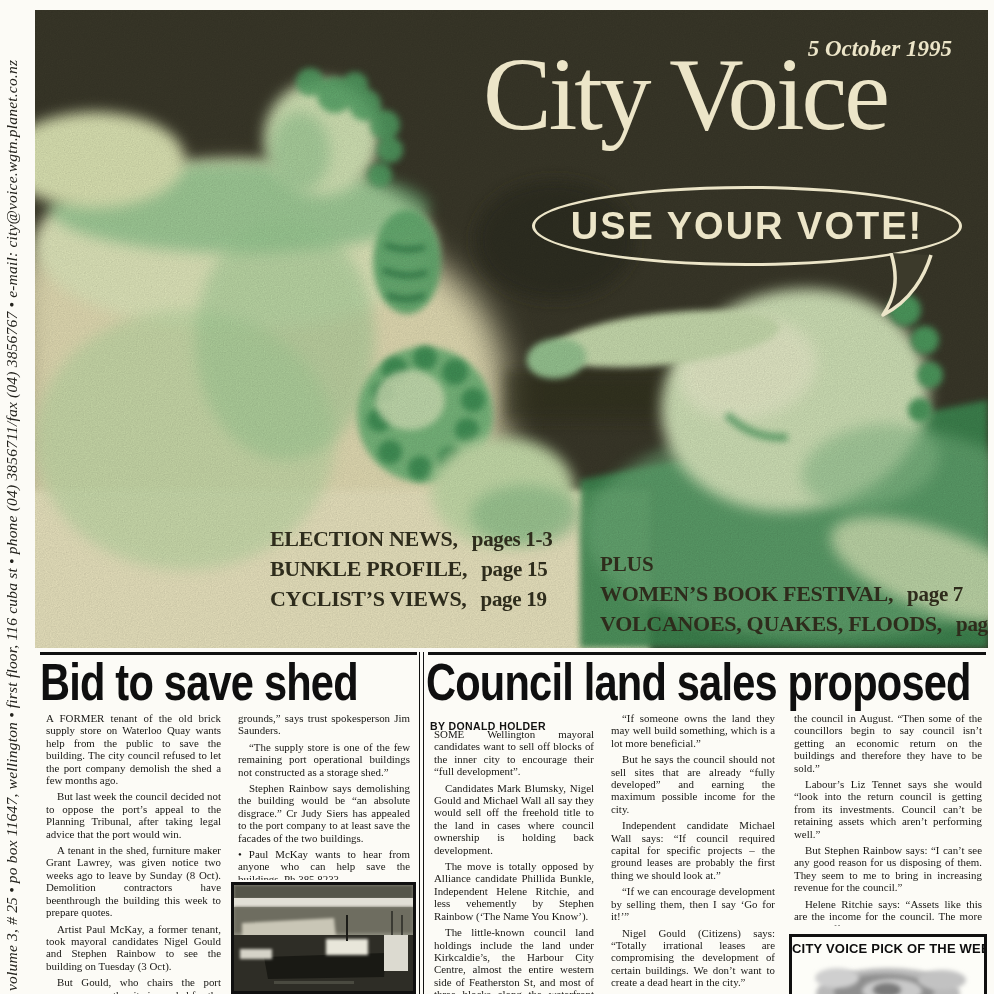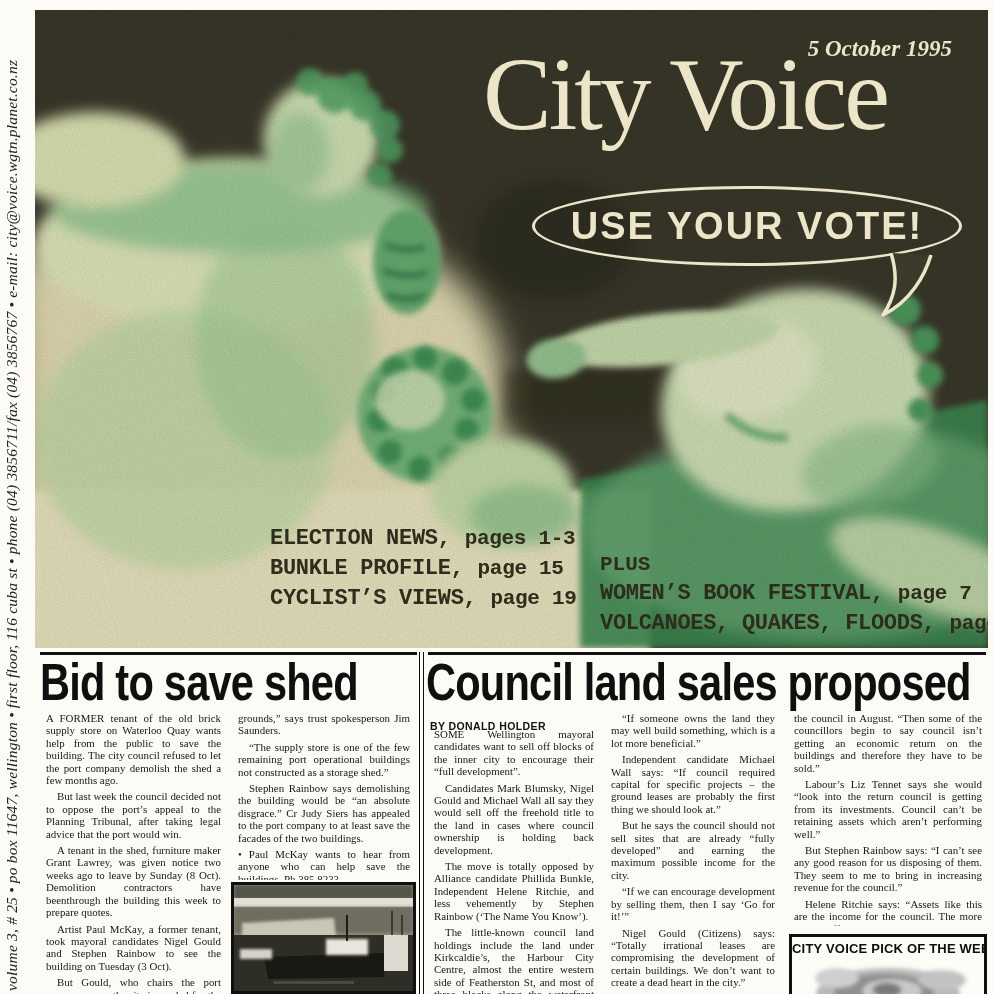--- a/index.html
+++ b/index.html
@@ -15,21 +15,21 @@
   .masthead{position:absolute;left:385px;top:32px;width:530px;text-align:center;
             font-family:"Liberation Serif",serif;font-size:103px;line-height:104px;
             color:#ece5c8;letter-spacing:-3px;z-index:2;}
   .edition-date{position:absolute;right:36px;top:26px;font-style:italic;font-weight:bold;
             font-size:23px;color:#ece5c8;z-index:2;}
   .bubble{position:absolute;left:497px;top:176px;width:424px;height:74px;border:3.5px solid #ece5c8;
           border-radius:50%;display:flex;align-items:center;justify-content:center;z-index:2;
           font-family:"Liberation Sans",sans-serif;font-weight:bold;font-size:38px;
           letter-spacing:2px;color:#ece5c8;}
   .tail{position:absolute;left:846px;top:243px;z-index:3;}
-  .idx{position:absolute;z-index:2;font-family:Liberation Mono, monospace;font-weight:bold;
+  .idx{position:absolute;z-index:2;font-family:Liberation Serif, serif;font-weight:bold;
        color:#2e2c1c;}
   .idx-left{left:235px;top:514px;}
   .idx-right{left:565px;top:540px;}
   .idx .row{height:30px;line-height:30px;font-size:22px;letter-spacing:-.3px;white-space:nowrap;}
   .idx .pg{margin-left:14px;font-size:21px;}
   .idx .plus{height:29px;line-height:29px;font-size:21px;}
   
   .rule{position:absolute;background:#101010;}
   .headline{position:absolute;font-family:"Liberation Sans",sans-serif;font-weight:bold;
             color:#0f0f0f;white-space:nowrap;z-index:2;}
@@ -223,22 +223,22 @@
   <div class="byline" style="left:430px;top:708px;margin-top:12px;">BY DONALD HOLDER</div>
   <div class="col" style="left:430px;top:724px;width:168px;height:270px;">
     <p>SOME Wellington mayoral candidates want to sell off blocks of the inner city to encourage their “full development”.</p>
     <p class="ind">Candidates Mark Blumsky, Nigel Gould and Michael Wall all say they would sell off the freehold title to the land in cases where council ownership is holding back development.</p>
     <p class="ind">The move is totally opposed by Alliance candidate Phillida Bunkle, Independent Helene Ritchie, and less vehemently by Stephen Rainbow (‘The Name You Know’).</p>
     <p class="ind">The little-known council land holdings include the land under Kirkcaldie’s, the Harbour City Centre, almost the entire western side of Featherston St, and most of three blocks along the waterfront from Post Office Square to the Civic Centre.</p>
     <p class="ind">Most of the land was bought by the council from the Wellington Provin-</p>
   </div>
   <div class="col" style="left:607px;top:708px;width:172px;height:286px;">
     <p class="ind">“If someone owns the land they may well build something, which is a lot more beneficial.”</p>
+    <p class="ind">But he says the council should not sell sites that are already “fully developed” and earning the maximum possible income for the city.</p>
     <p class="ind">Independent candidate Michael Wall says: “If council required capital for specific projects – the ground leases are probably the first thing we should look at.”</p>
-    <p class="ind">But he says the council should not sell sites that are already “fully developed” and earning the maximum possible income for the city.</p>
     <p class="ind">“If we can encourage development by selling them, then I say ‘Go for it!’”</p>
     <p class="ind">Nigel Gould (Citizens) says: “Totally irrational leases are compromising the development of certain buildings. We don’t want to create a dead heart in the city.”</p>
     <p class="ind">However, Citizens colleague Cr</p>
   </div>
   <div class="col" style="left:790px;top:708px;width:196px;height:218px;">
     <p>the council in August. “Then some of the councillors begin to say council isn’t getting an economic return on the buildings and therefore they have to be sold.”</p>
     <p class="ind">Labour’s Liz Tennet says she would “look into the return council is getting from its investments. Council can’t be retaining assets which aren’t performing well.”</p>
     <p class="ind">But Stephen Rainbow says: “I can’t see any good reason for us disposing of them. They seem to me to bring in increasing revenue for the council.”</p>
     <p class="ind">Helene Ritchie says: “Assets like this are the income for the council. The more we sell off - the higher the rates.”</p>
     <p>• Mayoral choices, p.14.</p>

